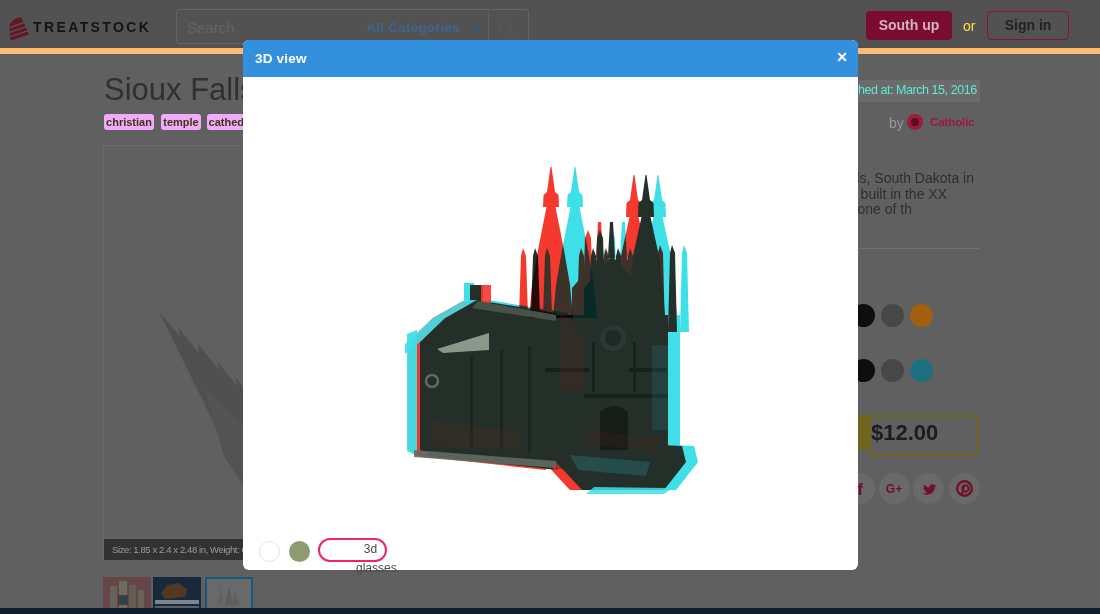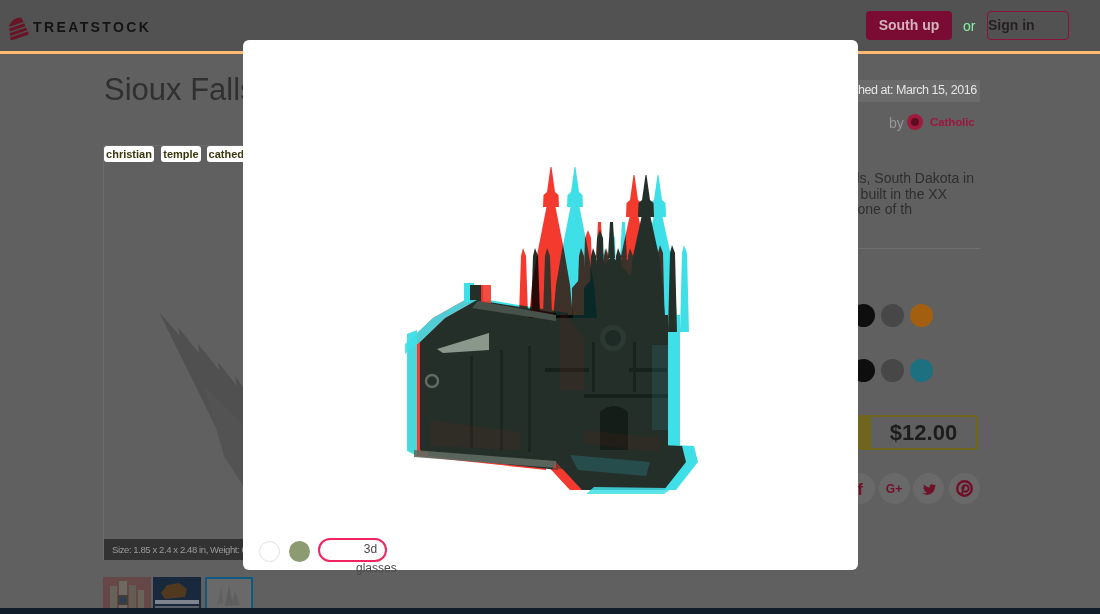--- a/index.html
+++ b/index.html
@@ -1,68 +1,68 @@
 <!DOCTYPE html>
 <html><head>
 <meta charset="utf-8">
 <style>
   * { margin:0; padding:0; box-sizing:border-box; }
   html,body { width:1100px; height:614px; overflow:hidden; background:#606060;
     font-family:"Liberation Sans", sans-serif; }
 
   
   .hdr { position:absolute; left:0; top:0; width:1100px; height:54px; background:#525252;
-         border-bottom:3px solid #fdba74; }
+         border-bottom:6px solid #fdba74; }
   .logotext { position:absolute; left:33px; top:19px; font-size:14px; font-weight:bold;
     letter-spacing:2.4px; color:#141414; }
   .search { position:absolute; left:176px; top:9px; width:353px; height:35px;
     border:1px solid #646464; border-radius:3px; }
   .search .ph { position:absolute; left:10px; top:9px; font-size:15px; color:#646464; }
   .search .cats { position:absolute; right:68px; top:10px; font-size:13.5px; font-weight:bold; color:#40648c; letter-spacing:0.2px; }
   .search .sep { position:absolute; right:39px; top:0; width:1px; height:33px; background:#606060; }
   .chev { position:absolute; right:44px; top:14px; width:12px; height:8px; }
   .mag { position:absolute; right:8px; top:5px; }
   .signup { position:absolute; left:866px; top:11px; width:86px; height:29px; background:#7a0c33;
     border-radius:4px; color:#d4b3bd; font-size:14px; font-weight:bold; text-align:center; line-height:29px; }
-  .or { position:absolute; left:963px; top:18px; font-size:14px; color:#86efac; }
+  .or { position:absolute; left:963px; top:18px; font-size:14px; color:#fde047; }
   .signin { position:absolute; left:987px; top:11px; width:82px; height:29px;
     border:1px solid #8c1238; border-radius:4px; color:#262023; font-size:14px; font-weight:bold;
-    line-height:27px; }
+    text-align:center; line-height:27px; }
 
   
   .title { position:absolute; left:104px; top:72px; font-size:31px; color:#303030; }
-  .tag { position:absolute; top:114px; height:16px; background:#ffffff; border-radius:3px;
-    font-size:11px; font-weight:bold; color:#3c370f; text-align:center; line-height:16px;margin-top:32px; }
+  .tag { position:absolute; top:114px; height:16px; background:#f0abfc; border-radius:3px;
+    font-size:11px; font-weight:bold; color:#3c370f; text-align:center; line-height:16px; }
   .imgbox { position:absolute; left:103px; top:145px; width:363px; height:415px;
     border:1px solid #6b6b6b; }
   .caption { position:absolute; left:104px; top:539px; width:362px; height:21px;
     background:#323232; color:#9b9b9b; font-size:9.5px; letter-spacing:-0.4px; line-height:21px; padding-left:8px; }
   .thumb { position:absolute; top:577px; width:48px; height:36px; }
   .t1 { left:103px; background:#654747; }
   .t2 { left:153px; background:#18283d; }
   .t3 { left:205px; background:#696969; border:2px solid #0f5a7e; }
 
   
   .pub { position:absolute; left:700px; top:80px; width:280px; height:22px; background:#6b6b6b; }
-  .pubtxt { position:absolute; left:858px; top:83px; color:#e5e5e5; font-size:12.5px;
+  .pubtxt { position:absolute; left:858px; top:83px; color:#5eead4; font-size:12.5px;
     letter-spacing:-0.45px; }
   .by { position:absolute; left:889px; top:115px; font-size:14px; color:#969696; }
   .avatar { position:absolute; left:907px; top:114px; width:16px; height:16px; border-radius:50%;
     background:#a01a3e; }
   .avatar:after { content:""; position:absolute; left:4px; top:4px; width:8px; height:8px;
     border-radius:50%; background:#5e0c20; }
   .miniworld { position:absolute; left:930px; top:116px; font-size:11.5px; font-weight:bold; color:#9c1840; letter-spacing:-0.1px; }
   .desc { position:absolute; font-size:14px; color:#2e2e2e; white-space:nowrap; }
   .divider { position:absolute; left:600px; top:248px; width:380px; height:1px; background:#707070; }
   .sw { position:absolute; width:23px; height:23px; border-radius:50%; }
   .pricewrap { position:absolute; left:700px; top:415px; width:278px; height:35px;
     background:#6f651d; border-radius:4px; }
-  .pricebox { position:absolute; right:0; top:0; width:109px; height:35px; background:#606060;
+  .pricebox { position:absolute; right:0; top:0; width:109px; height:41px; background:#606060;
     border:2px solid #6f651d; border-radius:0 4px 4px 0; font-size:22px; font-weight:bold;
-    color:#1c1c1c; text-align:center; line-height:31px; }
+    color:#1c1c1c; text-align:left; line-height:31px; }
   .soc { position:absolute; top:473px; width:31px; height:31px; border-radius:50%; background:#696969; }
 
   .footer { position:absolute; left:0; top:608px; width:1100px; height:6px; background:#101c2a; }
 
   
   .modal { position:absolute; left:243px; top:40px; width:615px; height:530px; background:#fff;
     border-radius:6px; }
   .mhead { position:absolute; left:0; top:0; width:615px; height:37px; background:#3290dc;
     border-radius:6px 6px 0 0; }
   .mtitle { position:absolute; left:12px; top:11px; font-size:13.5px; font-weight:bold; color:#fff; letter-spacing:0.2px; }
@@ -79,20 +79,32 @@
   <div class="hdr">
     <svg style="position:absolute;left:5px;top:14px;" width="24" height="26" viewBox="0 0 24 26">
       <g fill="#671426" transform="rotate(-19 12 14)">
         <path d="M5.5 9 Q12 2.5 19.5 5.5 L20 10.5 L5.5 10.5 Z"></path>
         <rect x="4.2" y="12" width="16.2" height="3.1"></rect>
         <rect x="3.2" y="16.4" width="17.6" height="3.1"></rect>
         <rect x="2.2" y="20.8" width="18.8" height="3.1"></rect>
       </g>
     </svg>
     <div class="logotext">TREATSTOCK</div>
+    <div class="search">
+      <div class="ph">Search</div>
+      <div class="cats">All Categories</div>
+      <svg class="chev" viewBox="0 0 12 8">
+        <path d="M1 1 L6 6 L11 1" stroke="#39587a" stroke-width="2" fill="none"></path>
+      </svg>
+      <div class="sep"></div>
+      <svg class="mag" width="28" height="26" viewBox="0 0 28 26">
+        <circle cx="13" cy="11" r="6" stroke="#565656" stroke-width="2" fill="none"></circle>
+        <line x1="17.5" y1="15.5" x2="21" y2="19" stroke="#565656" stroke-width="2"></line>
+      </svg>
+    </div>
     <div class="signup">South up</div>
     <div class="or">or</div>
     <div class="signin">Sign in</div>
   </div>
 
   <div class="title">Sioux Falls Cathedral</div>
   <div class="tag" style="left:104px; width:50px;">christian</div>
   <div class="tag" style="left:161px; width:40px;">temple</div>
   <div class="tag" style="left:207px; width:52px;">cathedral</div>
 
@@ -173,20 +185,24 @@
     <svg width="31" height="31" viewBox="0 0 31 31">
       <circle cx="15.5" cy="15.5" r="7.3" fill="none" stroke="#701029" stroke-width="2.4"></circle>
       <path d="M12.5 22.8 L15.3 11.8" stroke="#701029" stroke-width="2.1" fill="none"></path>
       <path d="M13.4 16.2 a3.2 3.2 0 1 1 3.2 2.4 l-2 0.2" stroke="#701029" stroke-width="2.1" fill="none"></path>
     </svg>
   </div>
 
   <div class="footer"></div>
 
 <div class="modal">
+  <div class="mhead">
+    <div class="mtitle">3D view</div>
+    <div class="mclose">✕</div>
+  </div>
   <div class="circ c1"></div>
   <div class="circ c2"></div>
   <div class="pill">3d glasses</div>
 </div>
 
 <svg id="cath" width="1100" height="614" viewBox="0 0 1100 614" style="position:absolute; left:0; top:0; pointer-events:none;">
   <defs>
     <g id="bodyshape">
 
       <path d="M556 313 L477 300 L445 318 L420 342 L420 450 L556 463 Z"></path>

